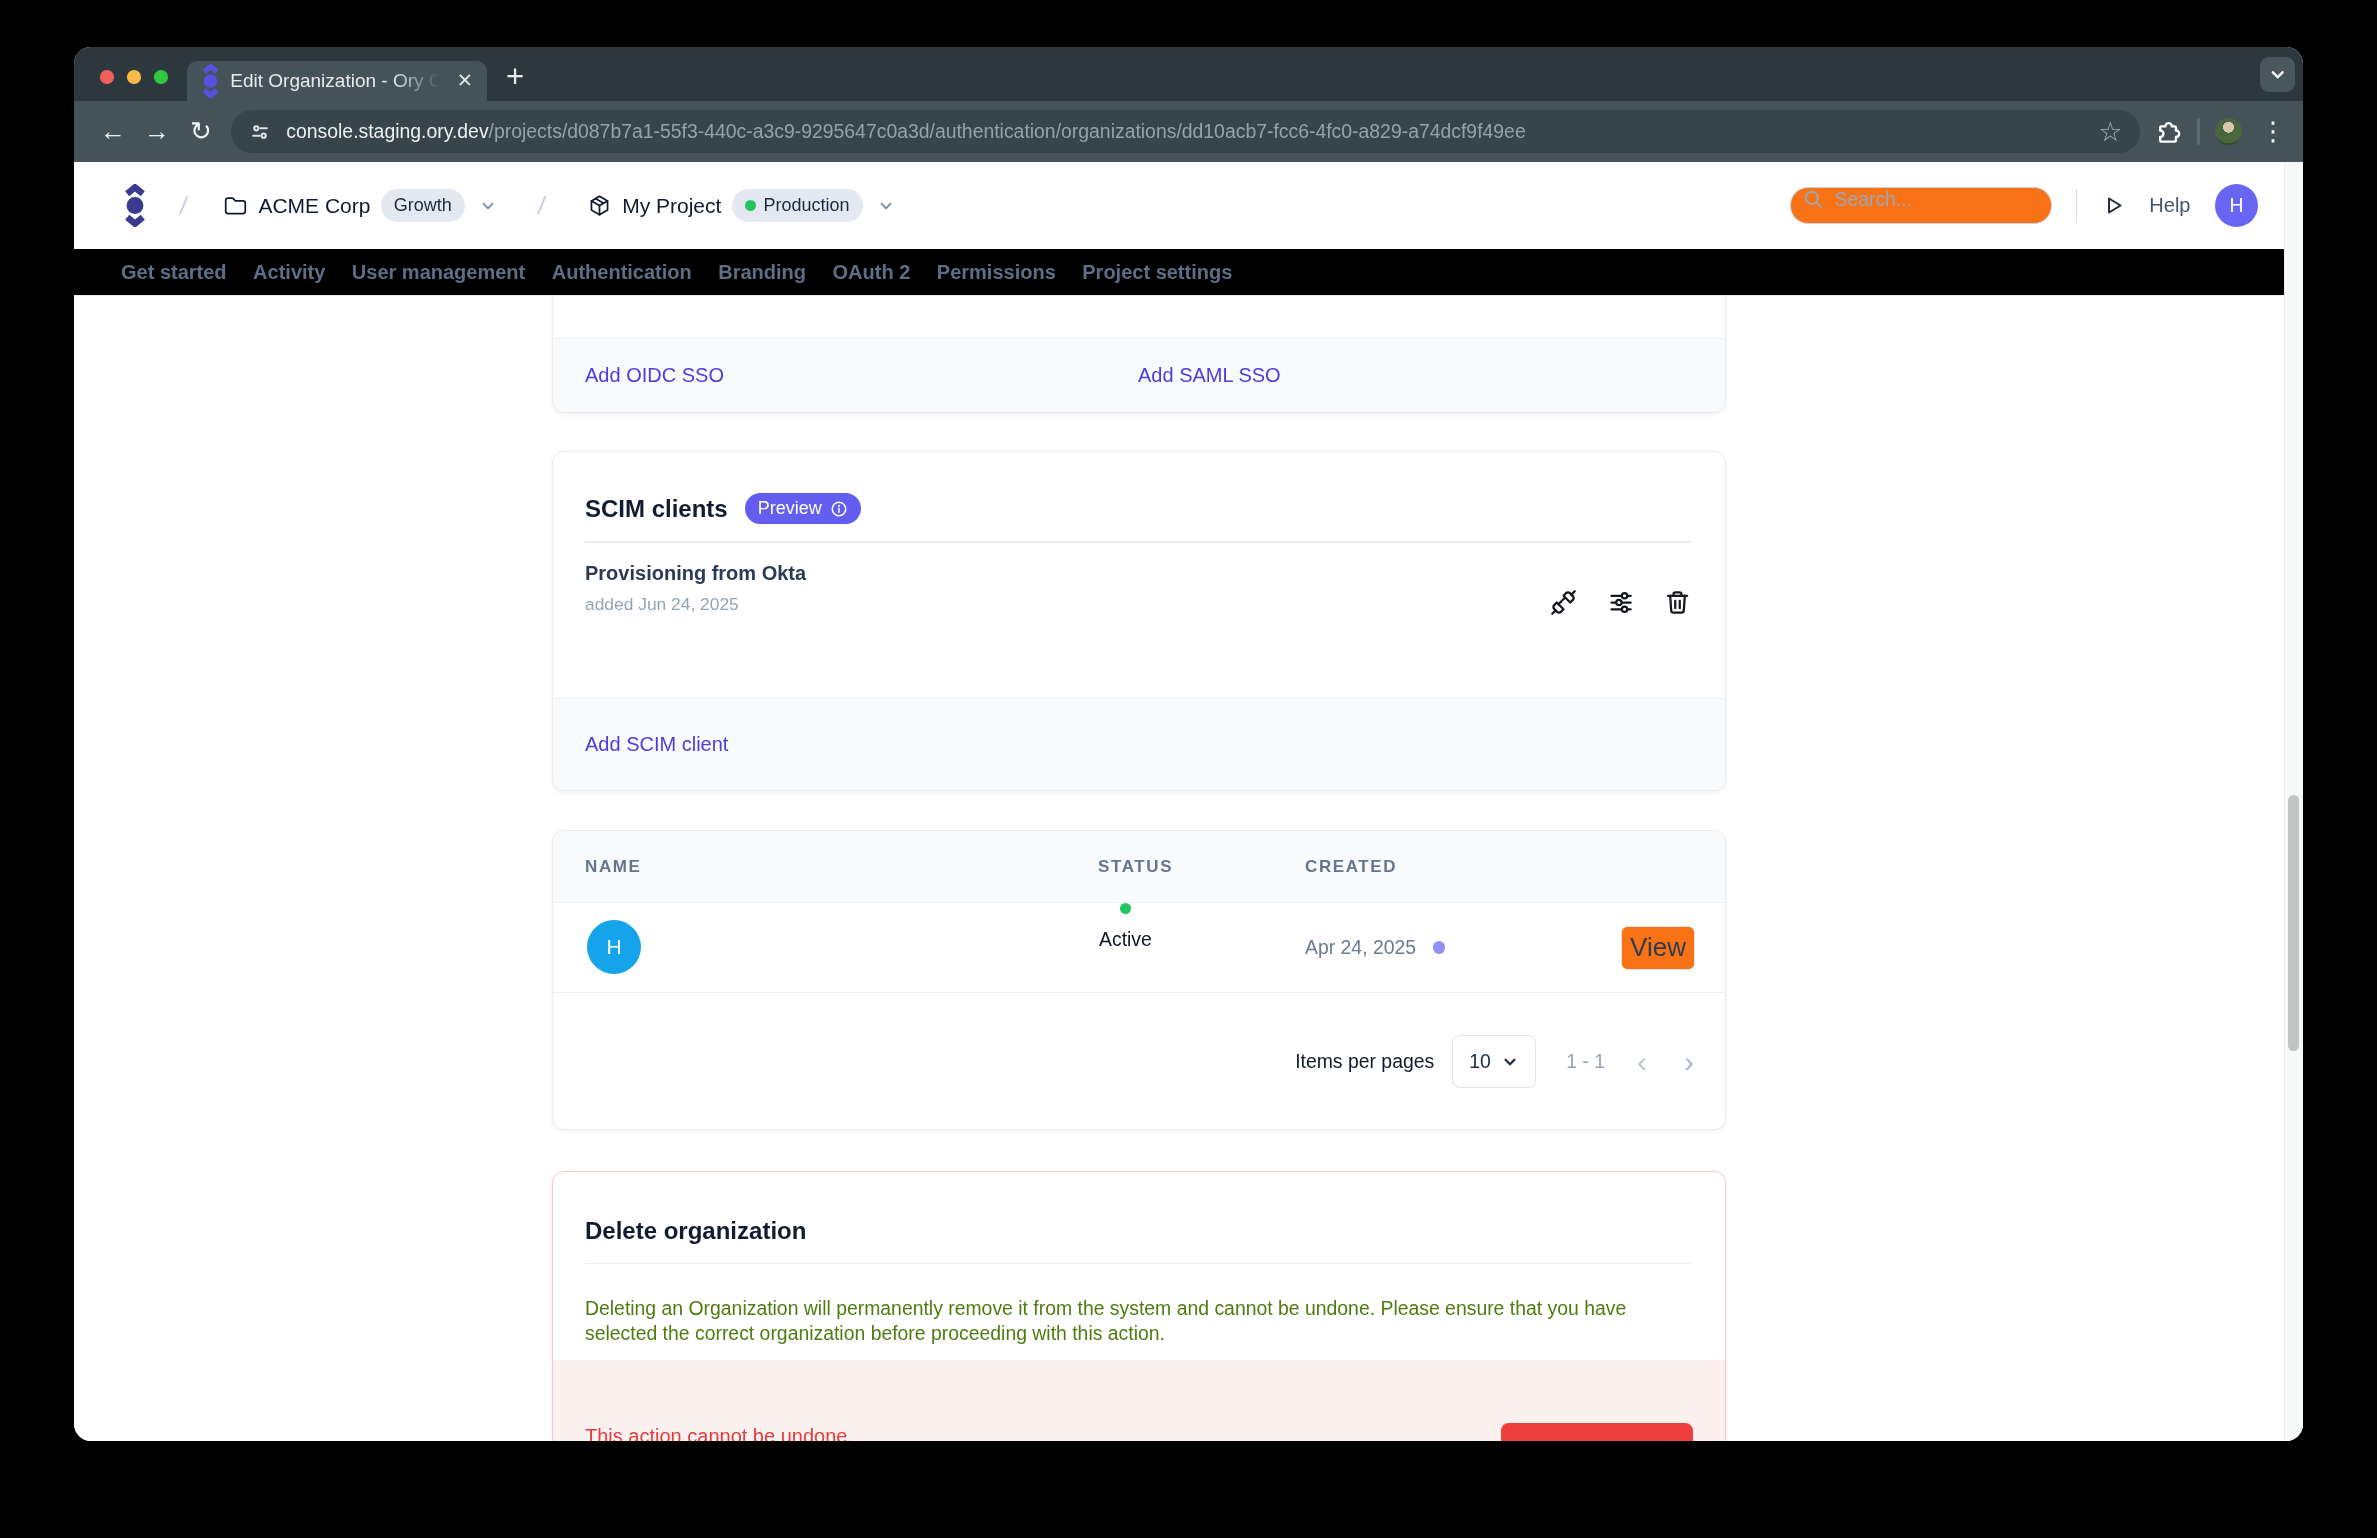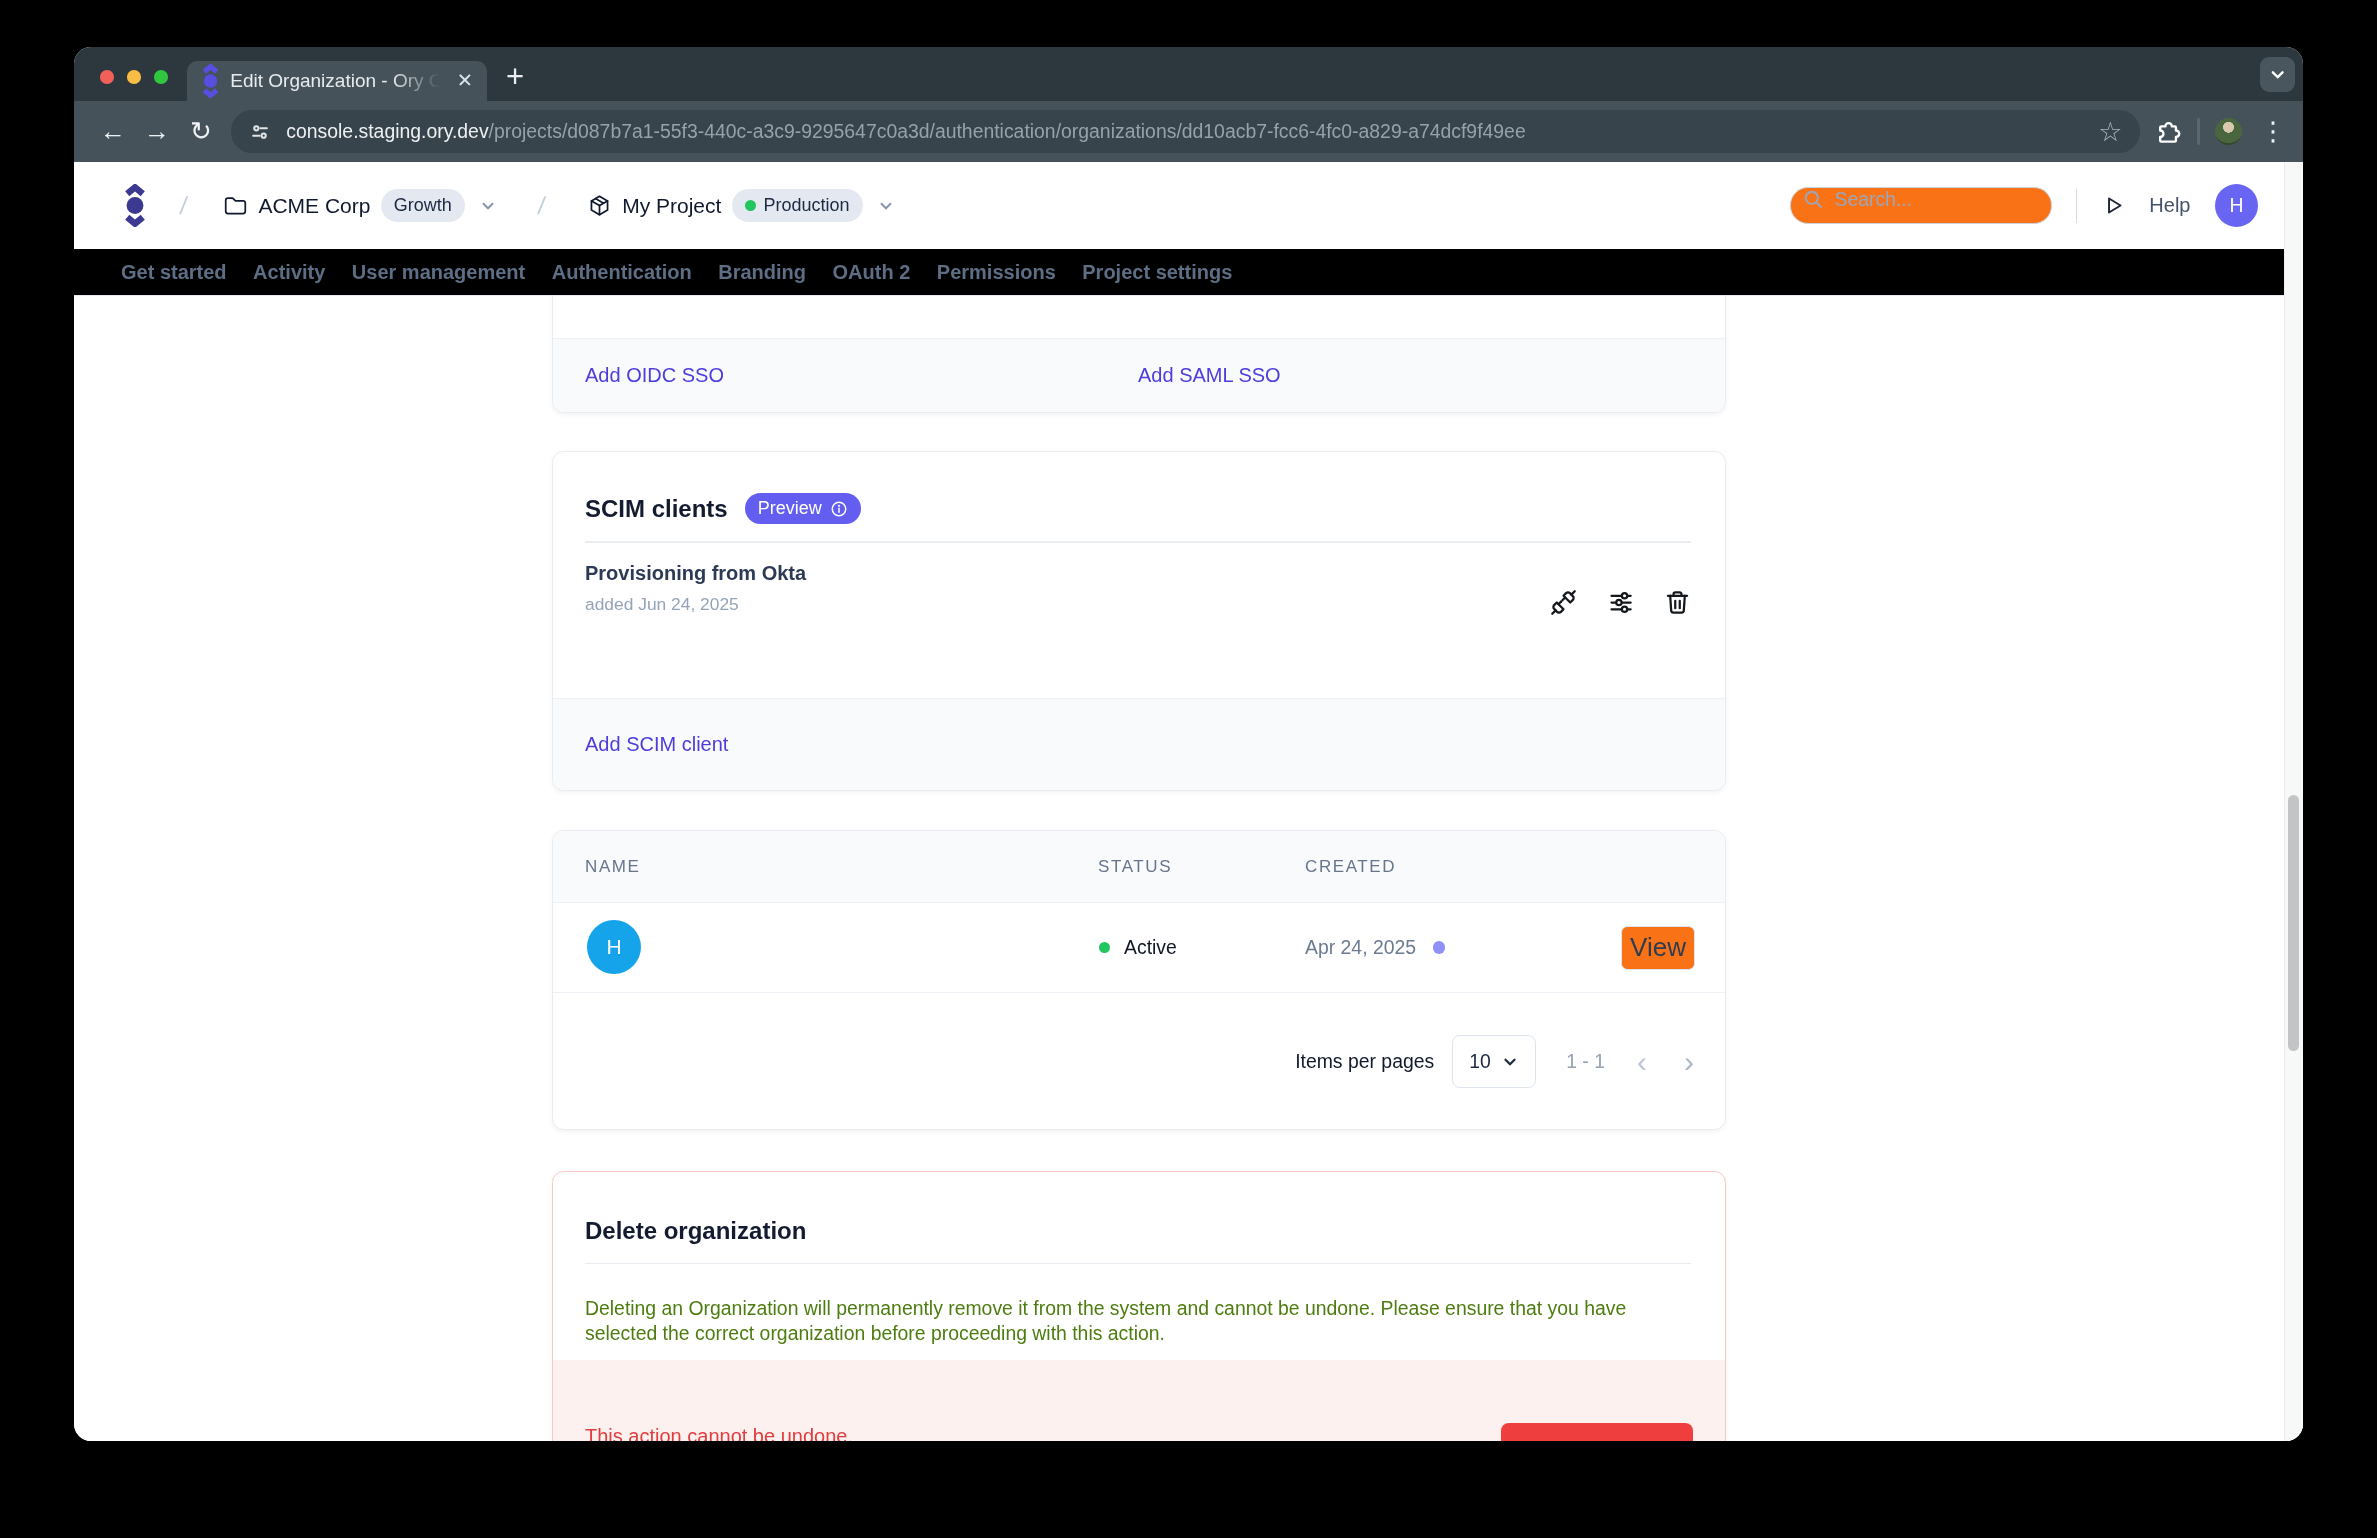--- a/index.html
+++ b/index.html
@@ -86,26 +86,26 @@
   .scim-client { position:relative; margin:19.4px 34px 0 32px; }
   .client-name { font-size:20px; font-weight:600; color:#2c3b55; }
   .client-url { font-family:"DejaVu Sans Mono", monospace; font-size:17.4px; color:#93a2b8; margin-top:10.3px; }
   .client-added { font-size:17.4px; color:#94a3b8; margin-top:9px; }
   .client-actions { position:absolute; right:0; top:27px; display:flex; gap:30px; }
   .card--scim .card-footer { height:92px; }
 
   .card--table { top:534px; height:300px; }
   .table-head { height:72px; background:#f8fafc; border-bottom:1.3px solid #edf0f4; position:relative; }
   .th { position:absolute; top:50%; transform:translateY(-50%); font-size:17px; color:#66758c;
-    letter-spacing:1.6px; font-weight:400; }
+    letter-spacing:1.6px; font-weight:700; }
   .th.c1{ left:32px; } .th.c2{ left:545px; } .th.c3{ left:752px; }
   .table-row { height:90px; border-bottom:1.3px solid #edf0f4; position:relative; }
   .row-avatar { position:absolute; left:34px; top:17.4px; width:54px; height:54px; border-radius:50%;
     background:#15a3e9; color:#fff; font-size:21px; display:flex; align-items:center; justify-content:center; }
-  .cell-status { position:absolute; left:546px; top:0; height:100%; display:flex; align-items:center; gap:14px; }
+  .cell-status { position:absolute; left:546px; top:0; height:100%; display:flex; align-items:center; gap:14px;flex-direction:column; }
   .dot { border-radius:50%; }
   .dot-green { width:11px; height:11px; background:#22c55e; }
   .status-txt { font-size:19.4px; color:#101826; }
   .cell-created { position:absolute; left:752px; top:0; height:100%; display:flex; align-items:center; gap:17px; }
   .created-txt { font-size:19.4px; color:#6b7b91; }
   .dot-indigo { width:12.3px; height:12.3px; background:#8f90f8; }
   .view-btn { position:absolute; right:30px; top:22.6px; width:74px; height:44px; background:#f97316;
     border:1.3px solid #dfe5ec; border-radius:6.5px; font-size:26px; color:#2f3c50;
     display:flex; align-items:center; justify-content:center; }
   .table-pagination { height:137px; display:flex; align-items:center; justify-content:flex-end;

